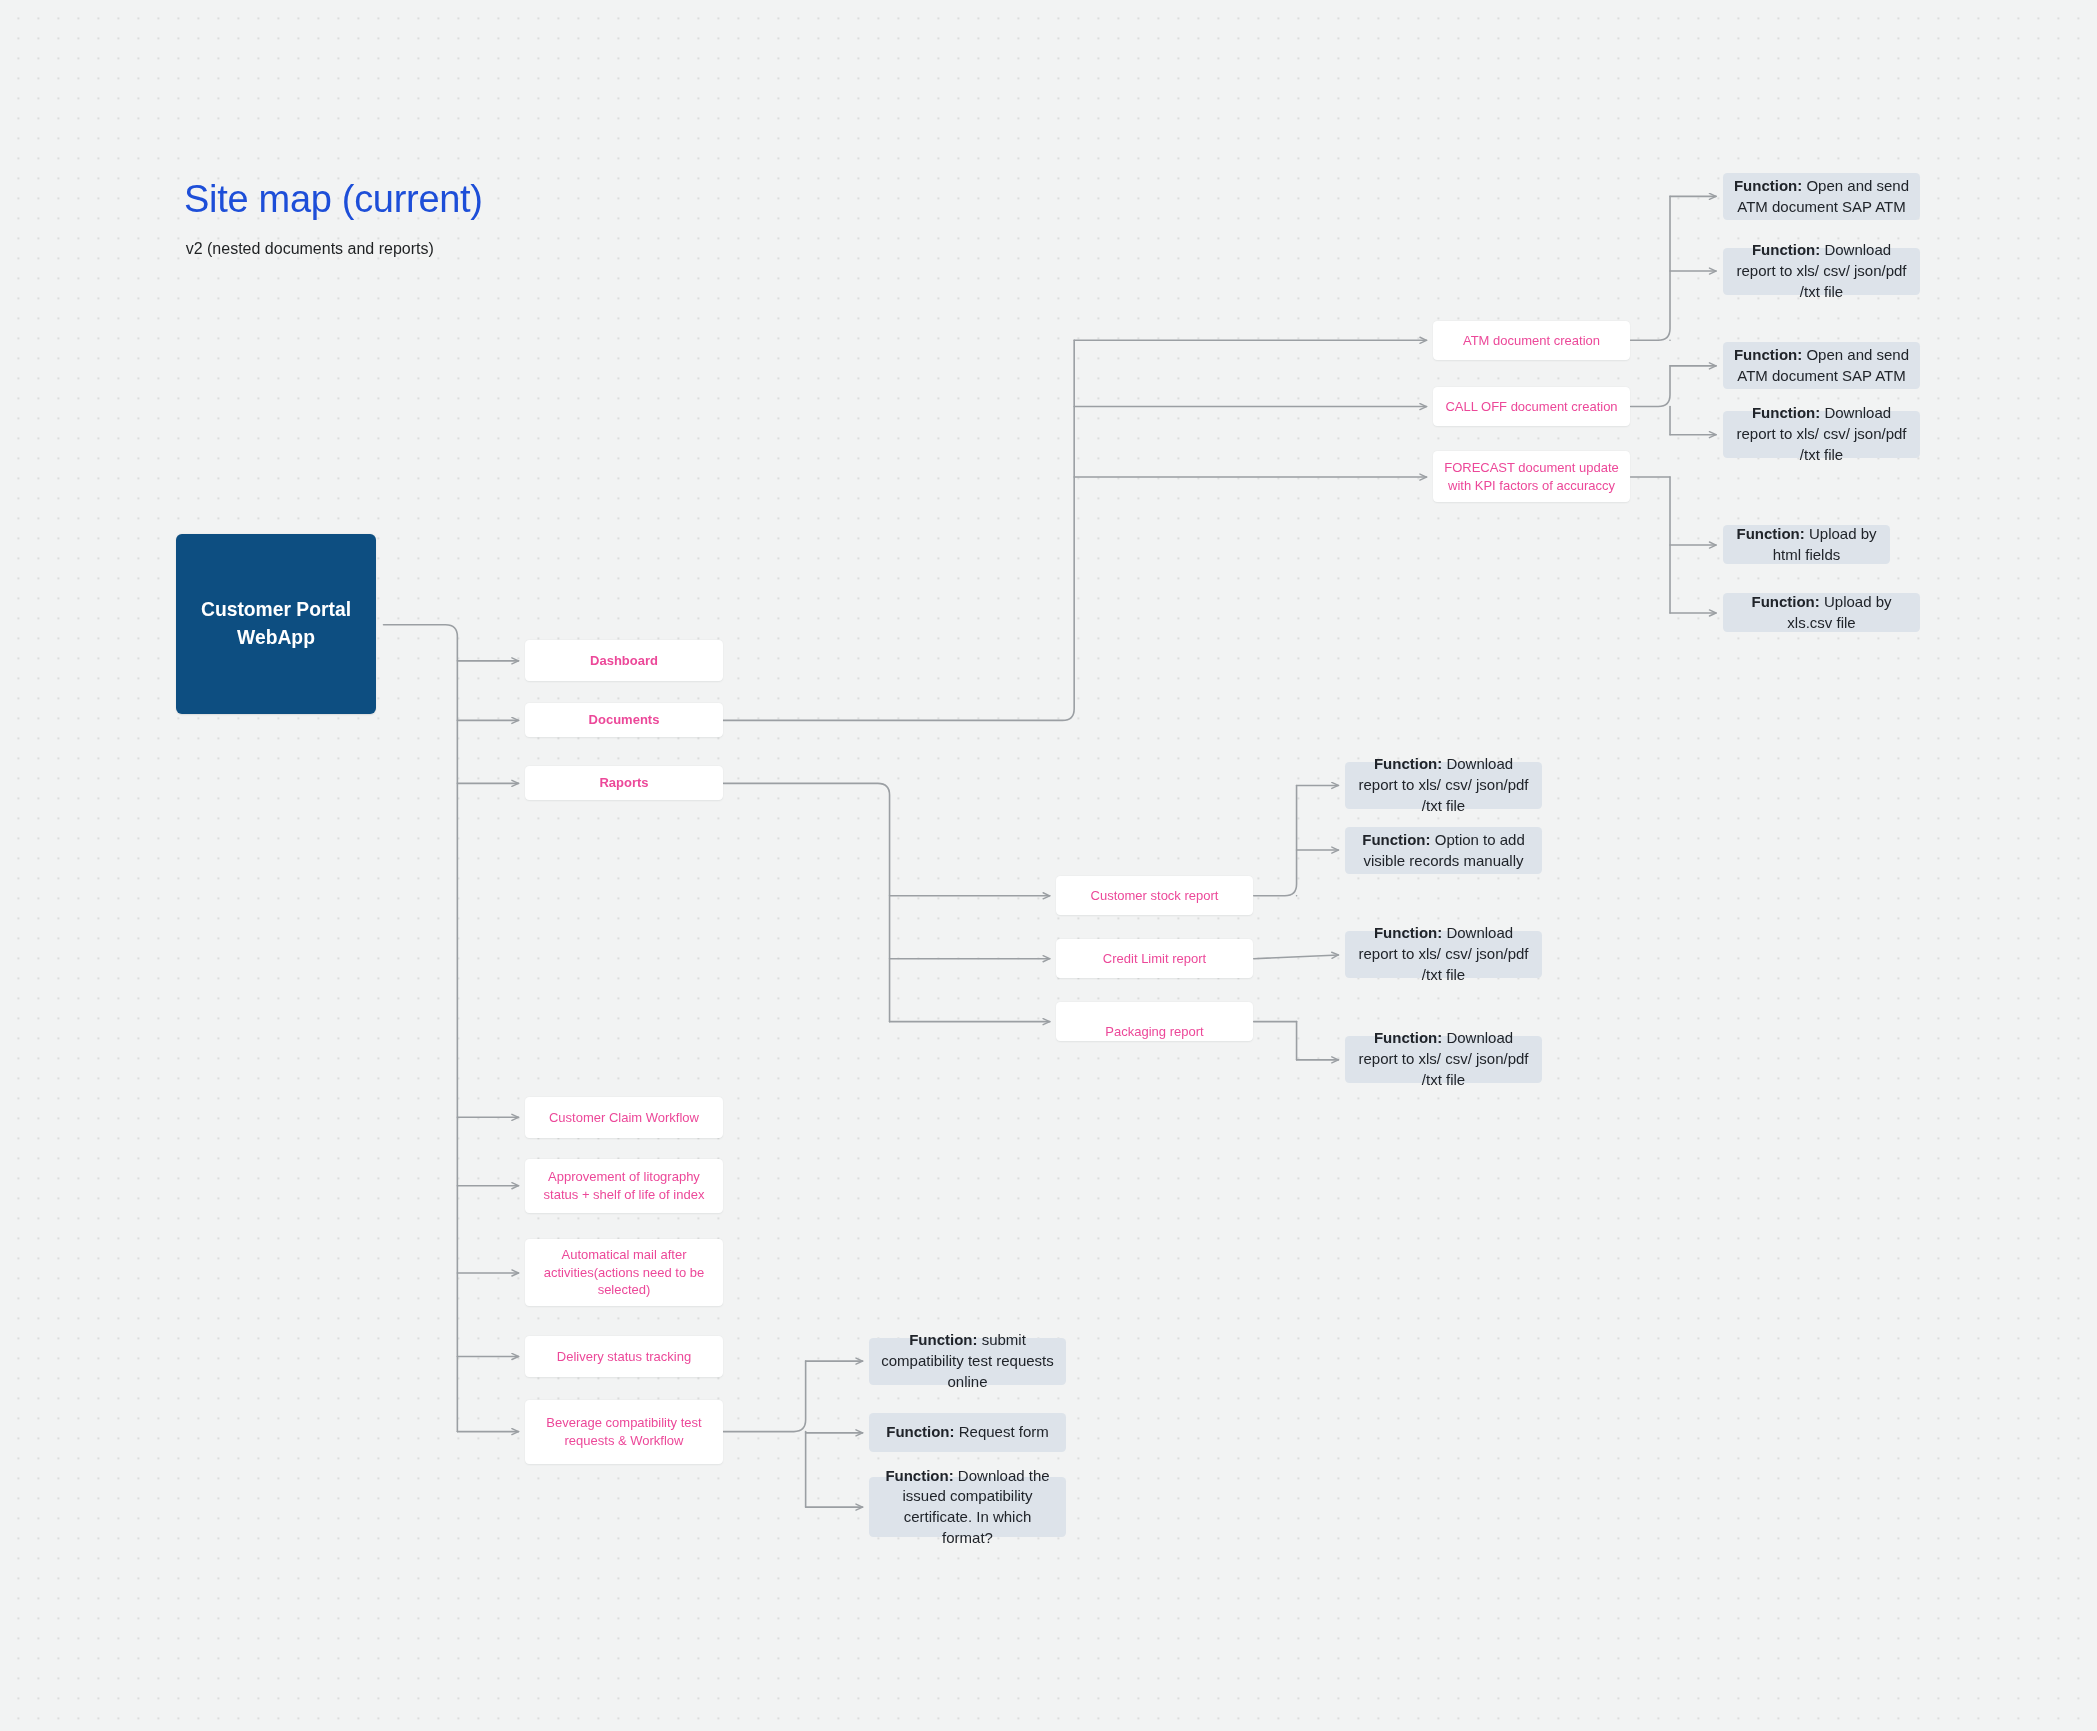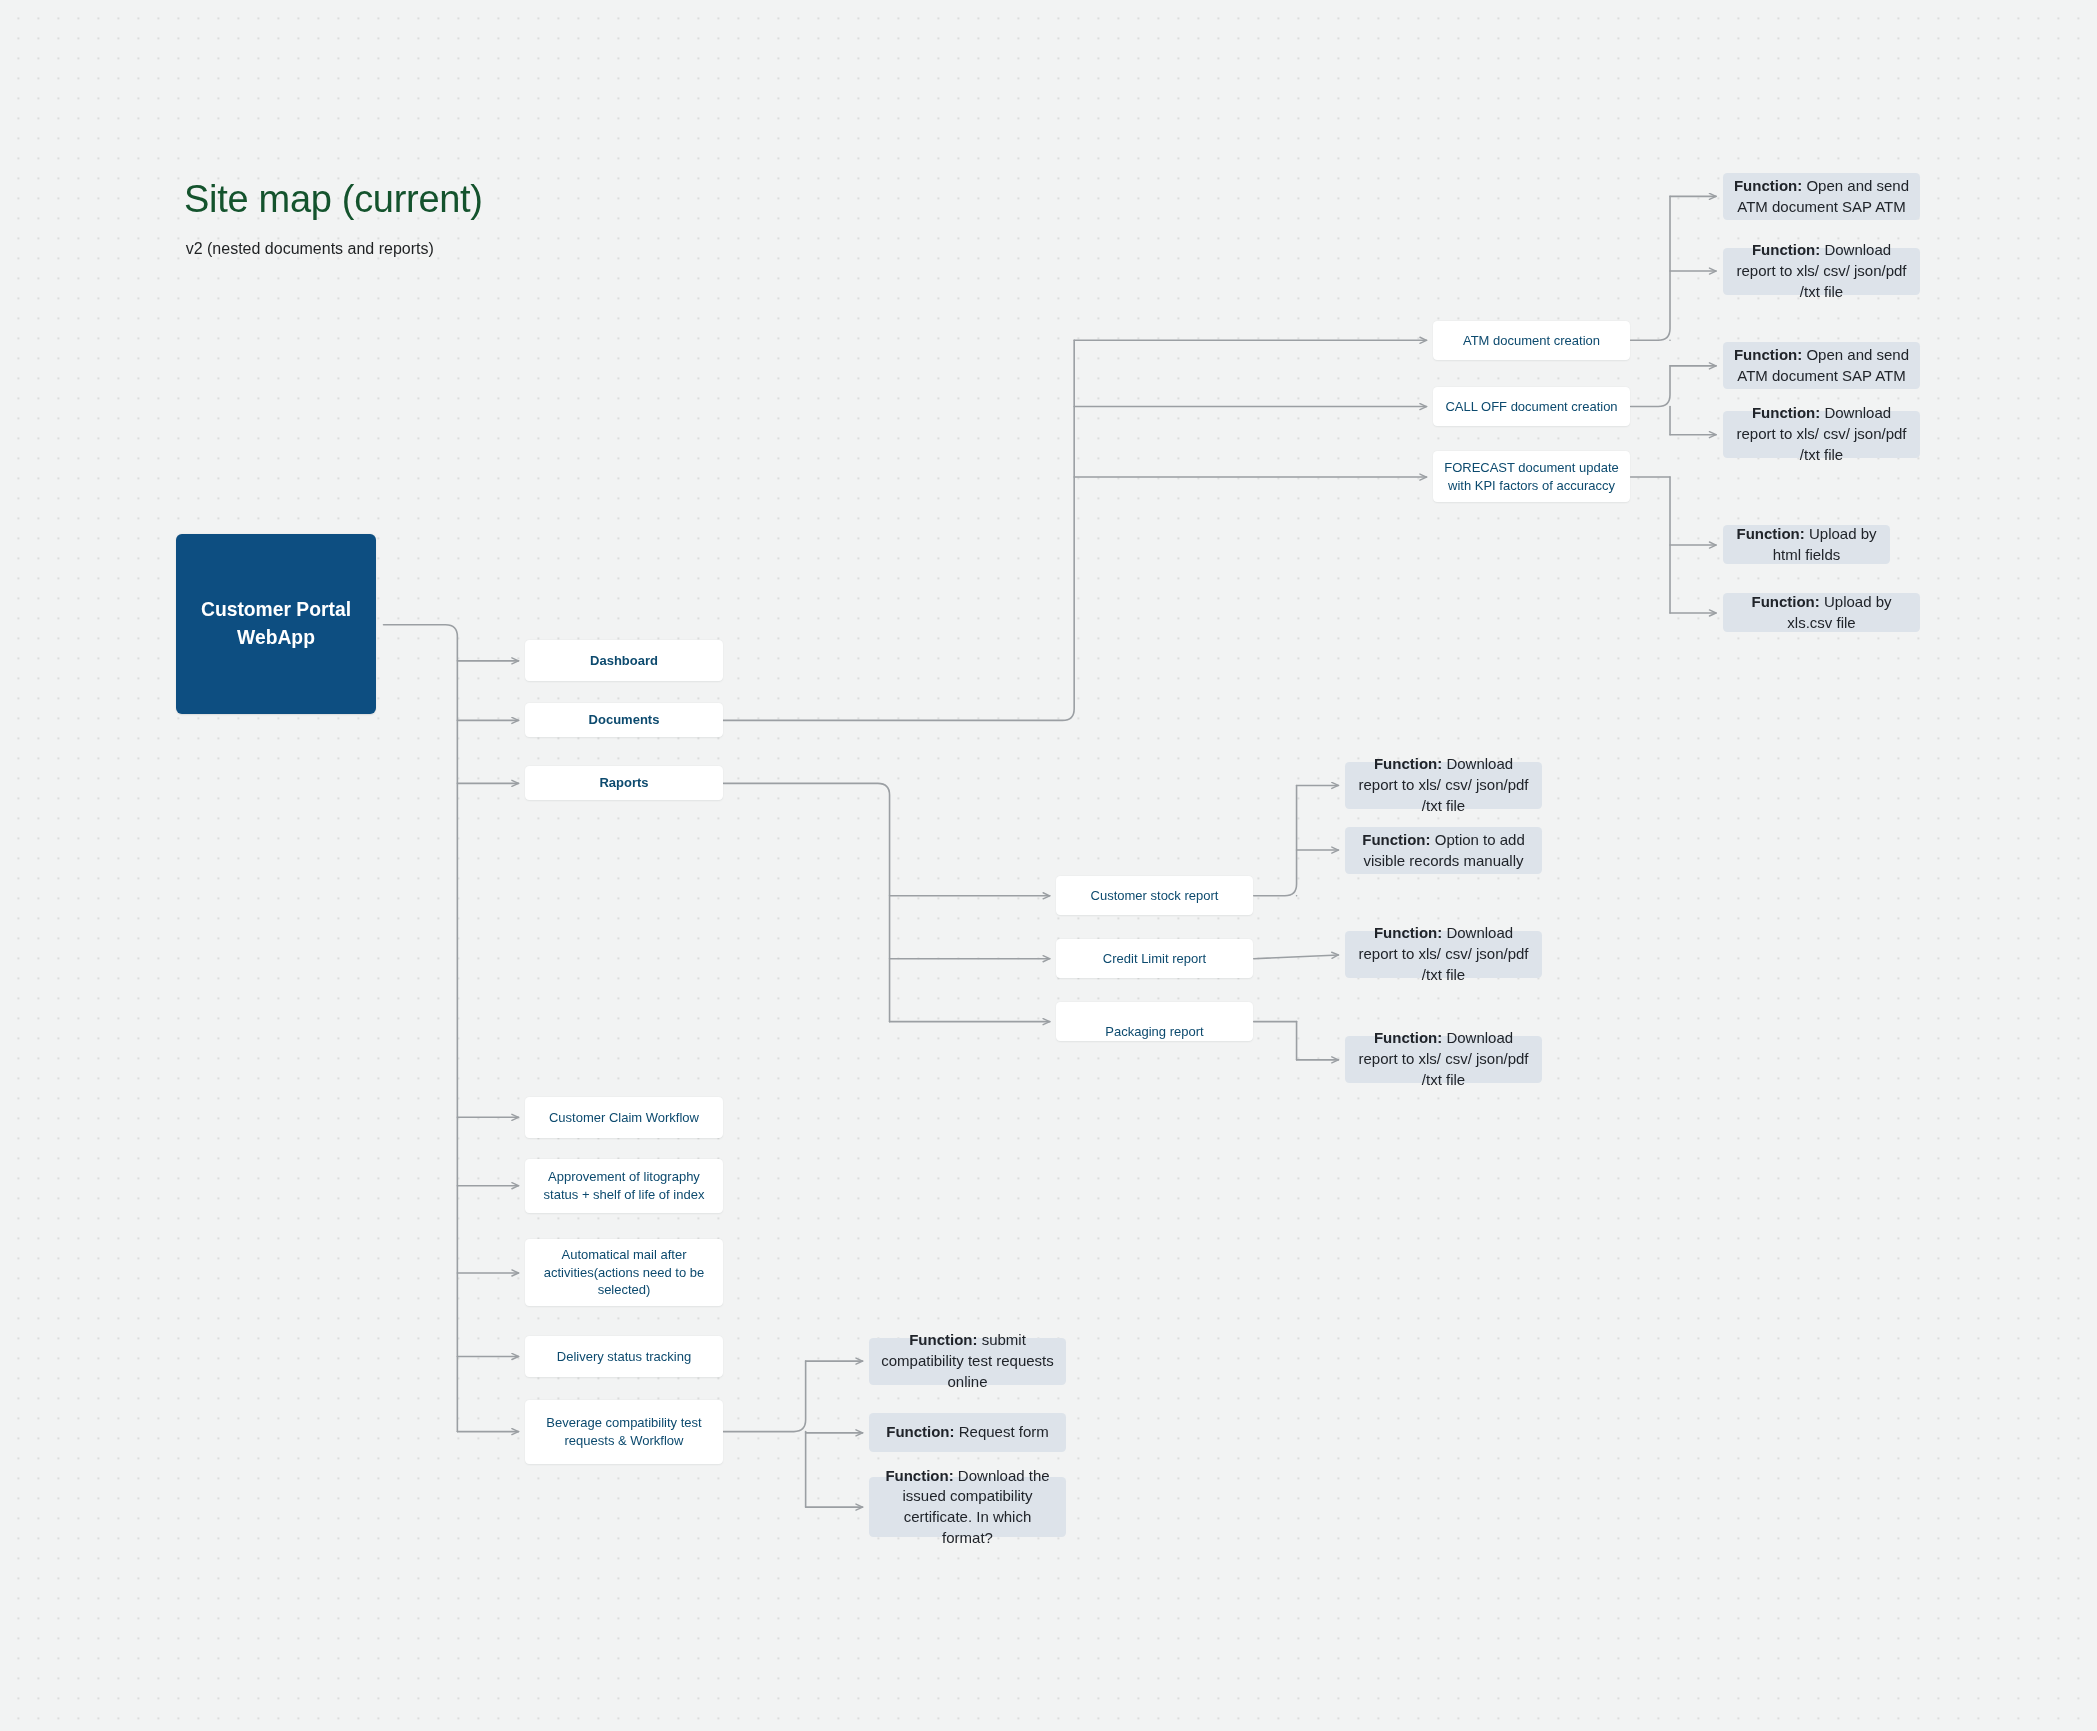--- a/index.html
+++ b/index.html
@@ -33,21 +33,21 @@
   }
   .node {
     position: absolute;
     box-sizing: border-box;
     display: flex;
     align-items: center;
     justify-content: center;
     text-align: center;
     border-radius: 4.2px;
     line-height: 1.38;
-    color: #0c4a6e;
+    color: #ec4899;
   }
   .node .inner { padding: 0 8.4px; }
   .node-root {
     background: #0d4e81;
     color: #ffffff;
     font-size: 19.3px;
     font-weight: 700;
     border-radius: 5.9px;
     line-height: 1.45;
     box-shadow: 0 0.8px 1.7px rgba(0,0,0,0.10);
@@ -63,21 +63,21 @@
     background: #dde3ea;
     font-size: 15px;
     font-weight: 400;
     color: #20242a;
   }
   .node-func b { font-weight: 700; }
   .title-block { position: absolute; left: 184px; top: 179px; }
   .title-main {
     font-size: 38px;
     font-weight: 400;
-    color: #14532d;
+    color: #1d4ed8;
     letter-spacing: -0.3px;
     margin: 0;
     line-height: 1.1;
   }
   .title-sub {
     font-size: 16px;
     font-weight: 400;
     color: #1f2123;
     margin: 18.5px 0 0 1.7px;
     line-height: 1.2;

